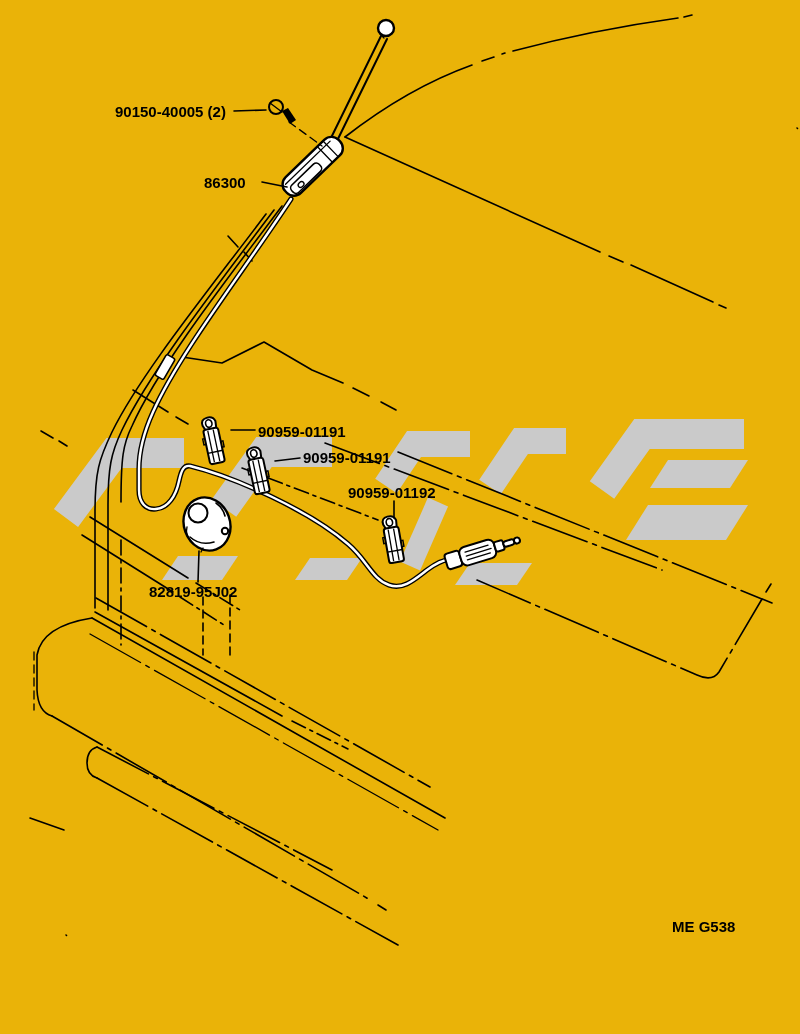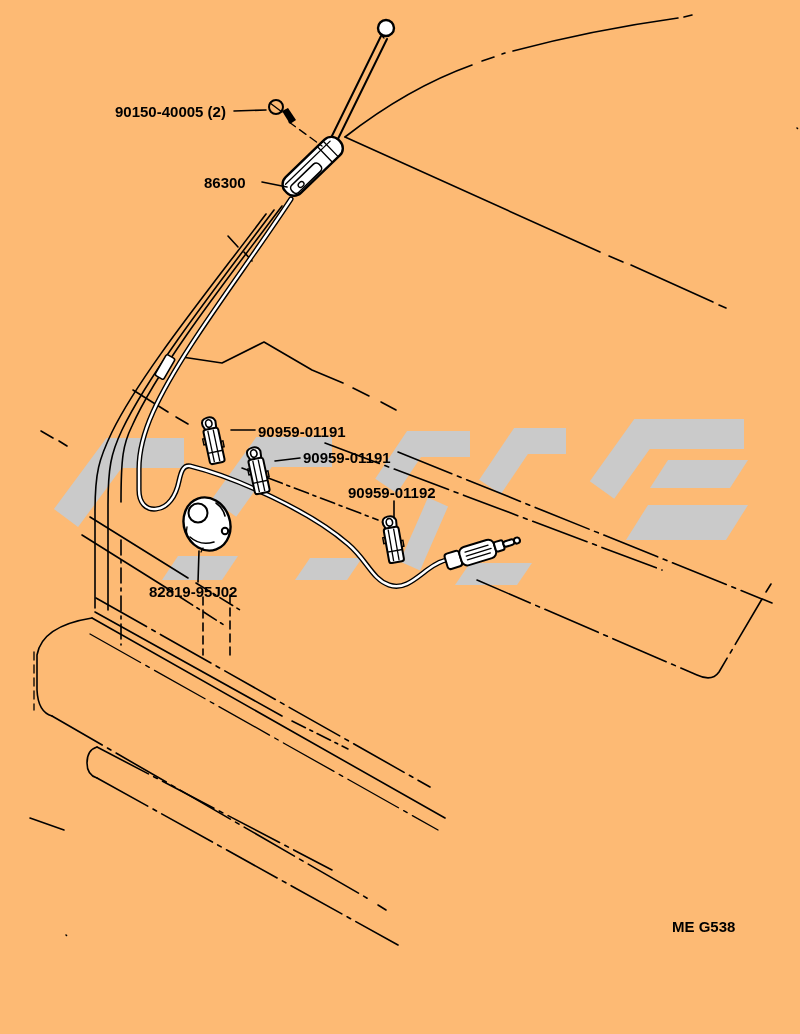--- a/index.html
+++ b/index.html
@@ -1,16 +1,16 @@
 <!DOCTYPE html>
 <html><head>
 <meta charset="utf-8">
 <style>
   html,body{margin:0;padding:0;background:#ffffff;}
-  .stage{position:relative;width:800px;height:1034px;background:#fdba74;overflow:hidden;}
+  .stage{position:relative;width:800px;height:1034px;background:#eab308;overflow:hidden;}
   svg{position:absolute;inset:0;}
   .ln{stroke:#000;stroke-width:2;fill:none;stroke-linecap:round;stroke-linejoin:round;}
   .w15{stroke-width:1.6;}
   .w13{stroke-width:1.3;}
   .w24{stroke-width:2.4;}
   .wfill{fill:#fff;}
   .dd{stroke-dasharray:15 5 3 5;}
   .ddl{stroke-dasharray:58 6 4 6;}
   .ds{stroke-dasharray:8 5;}
   .lbl{font-family:"Liberation Sans",sans-serif;font-weight:bold;font-size:15px;fill:#000;}

